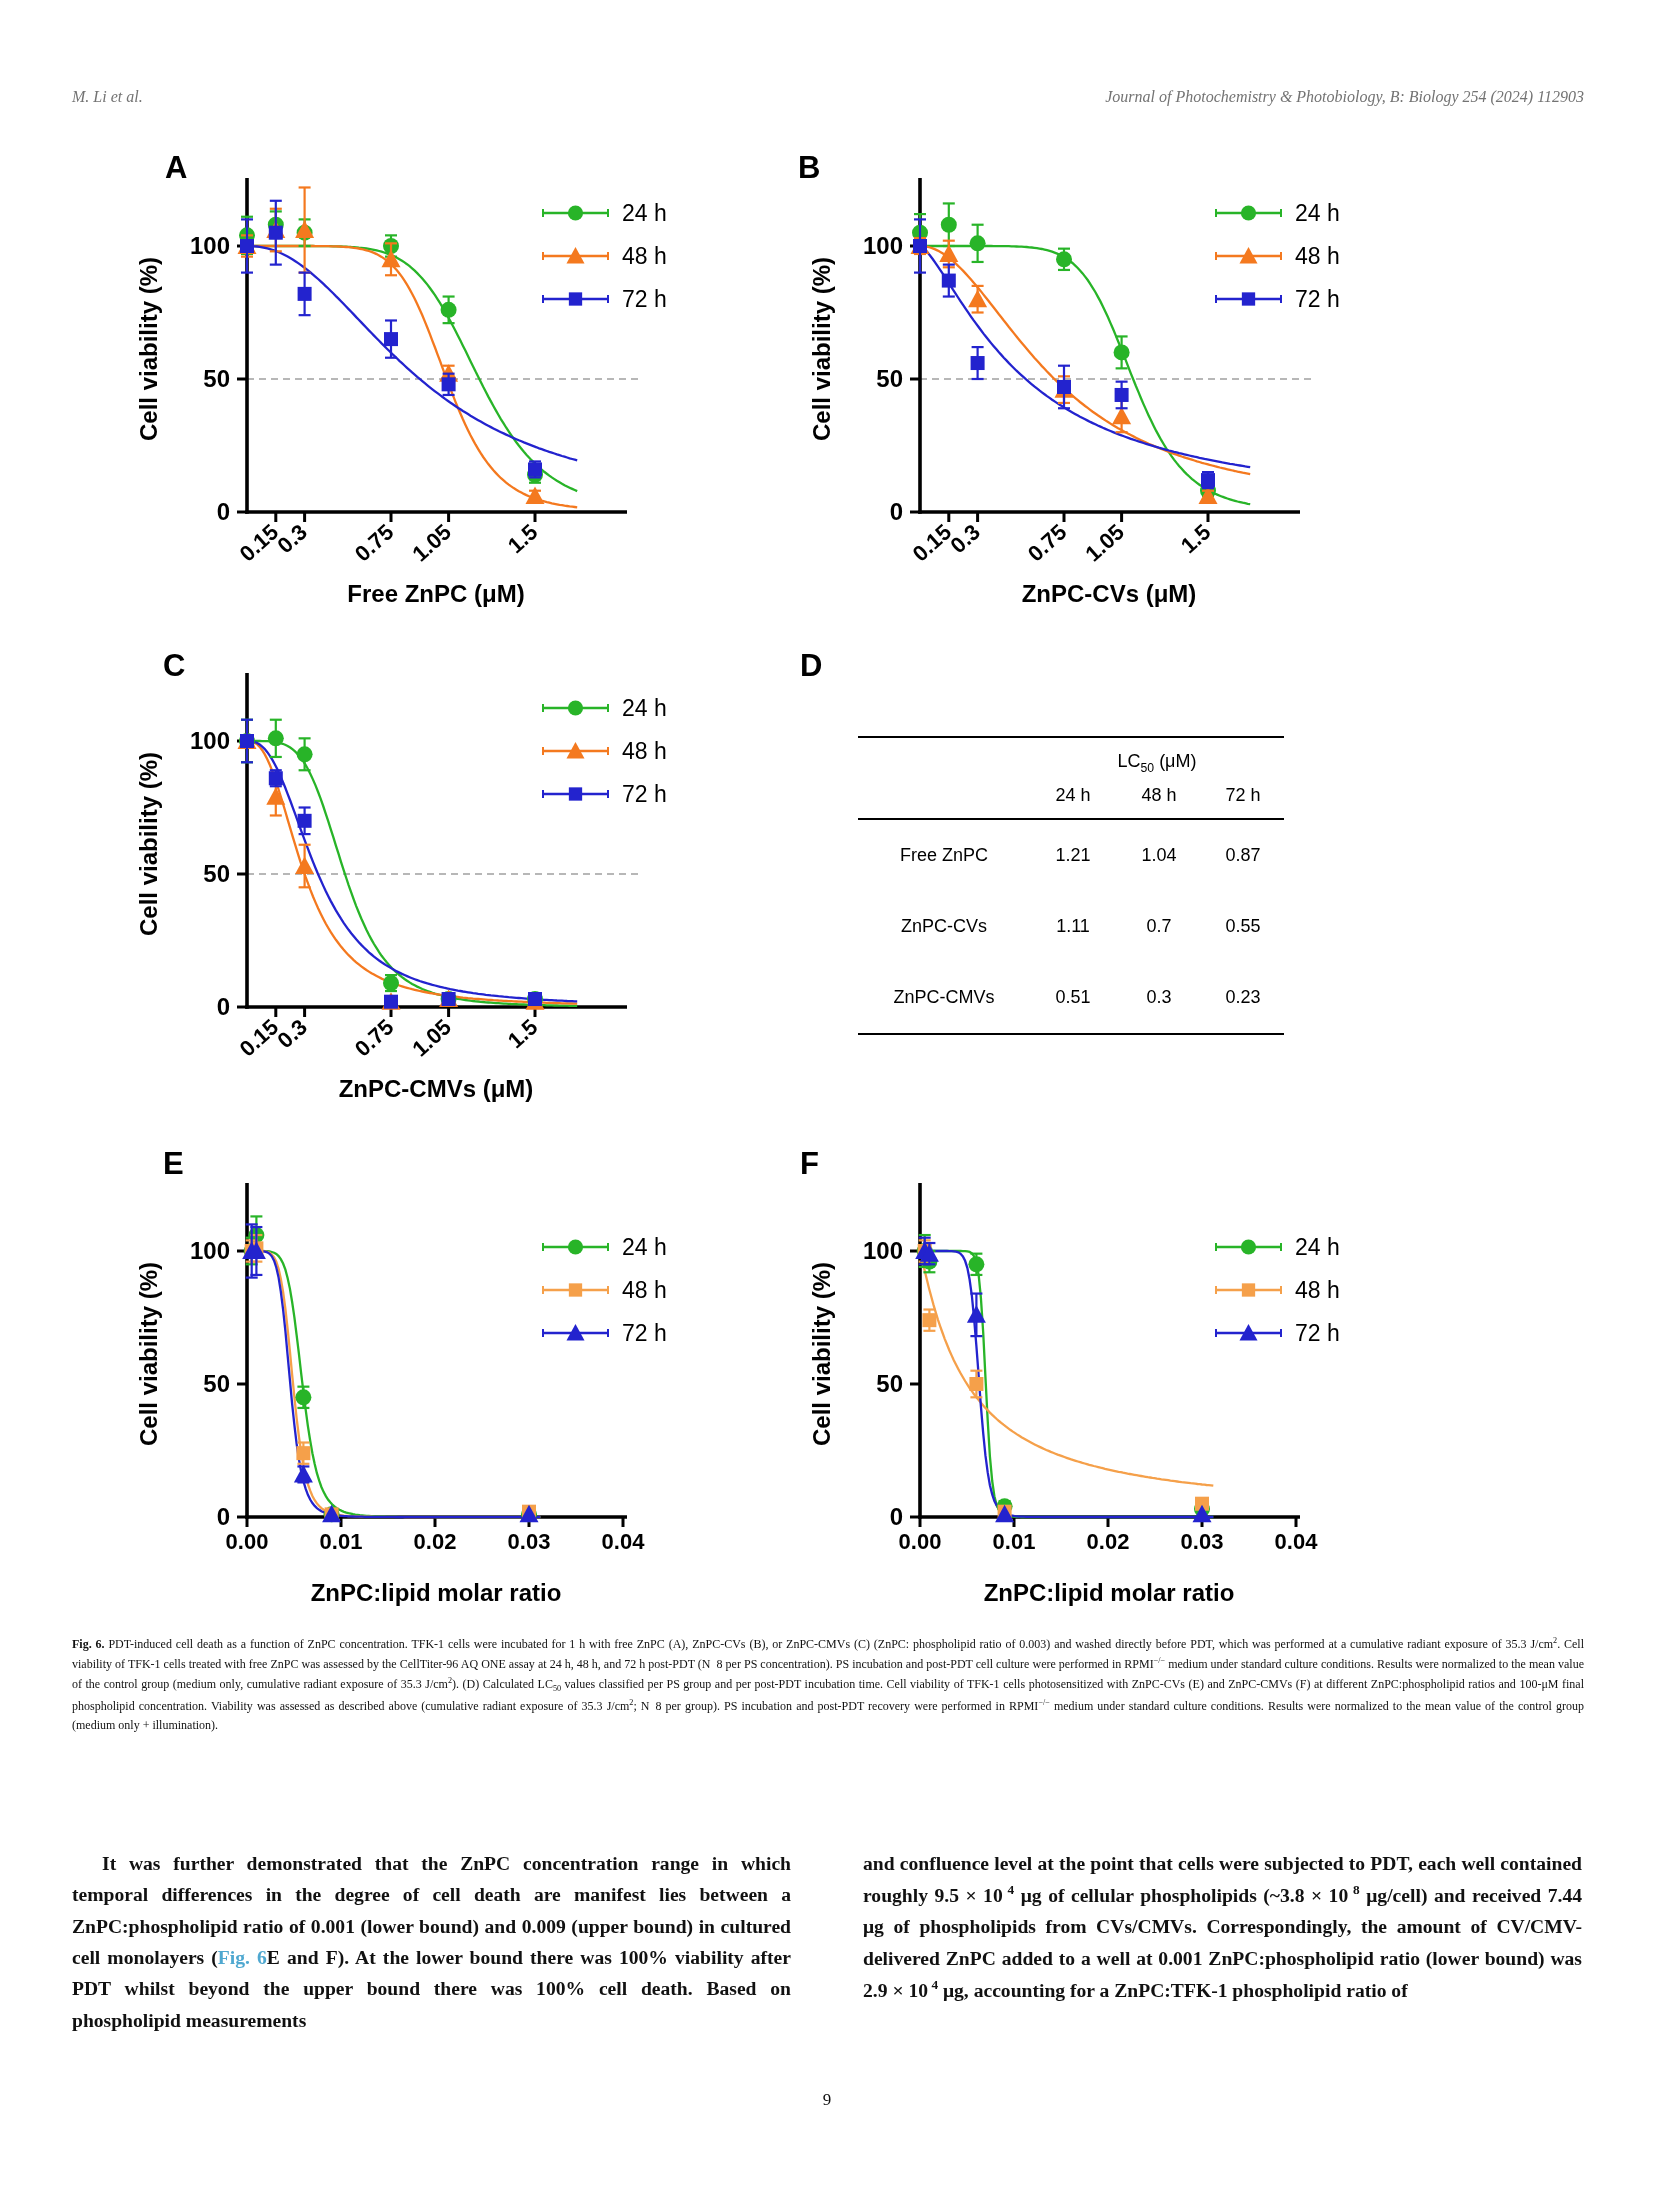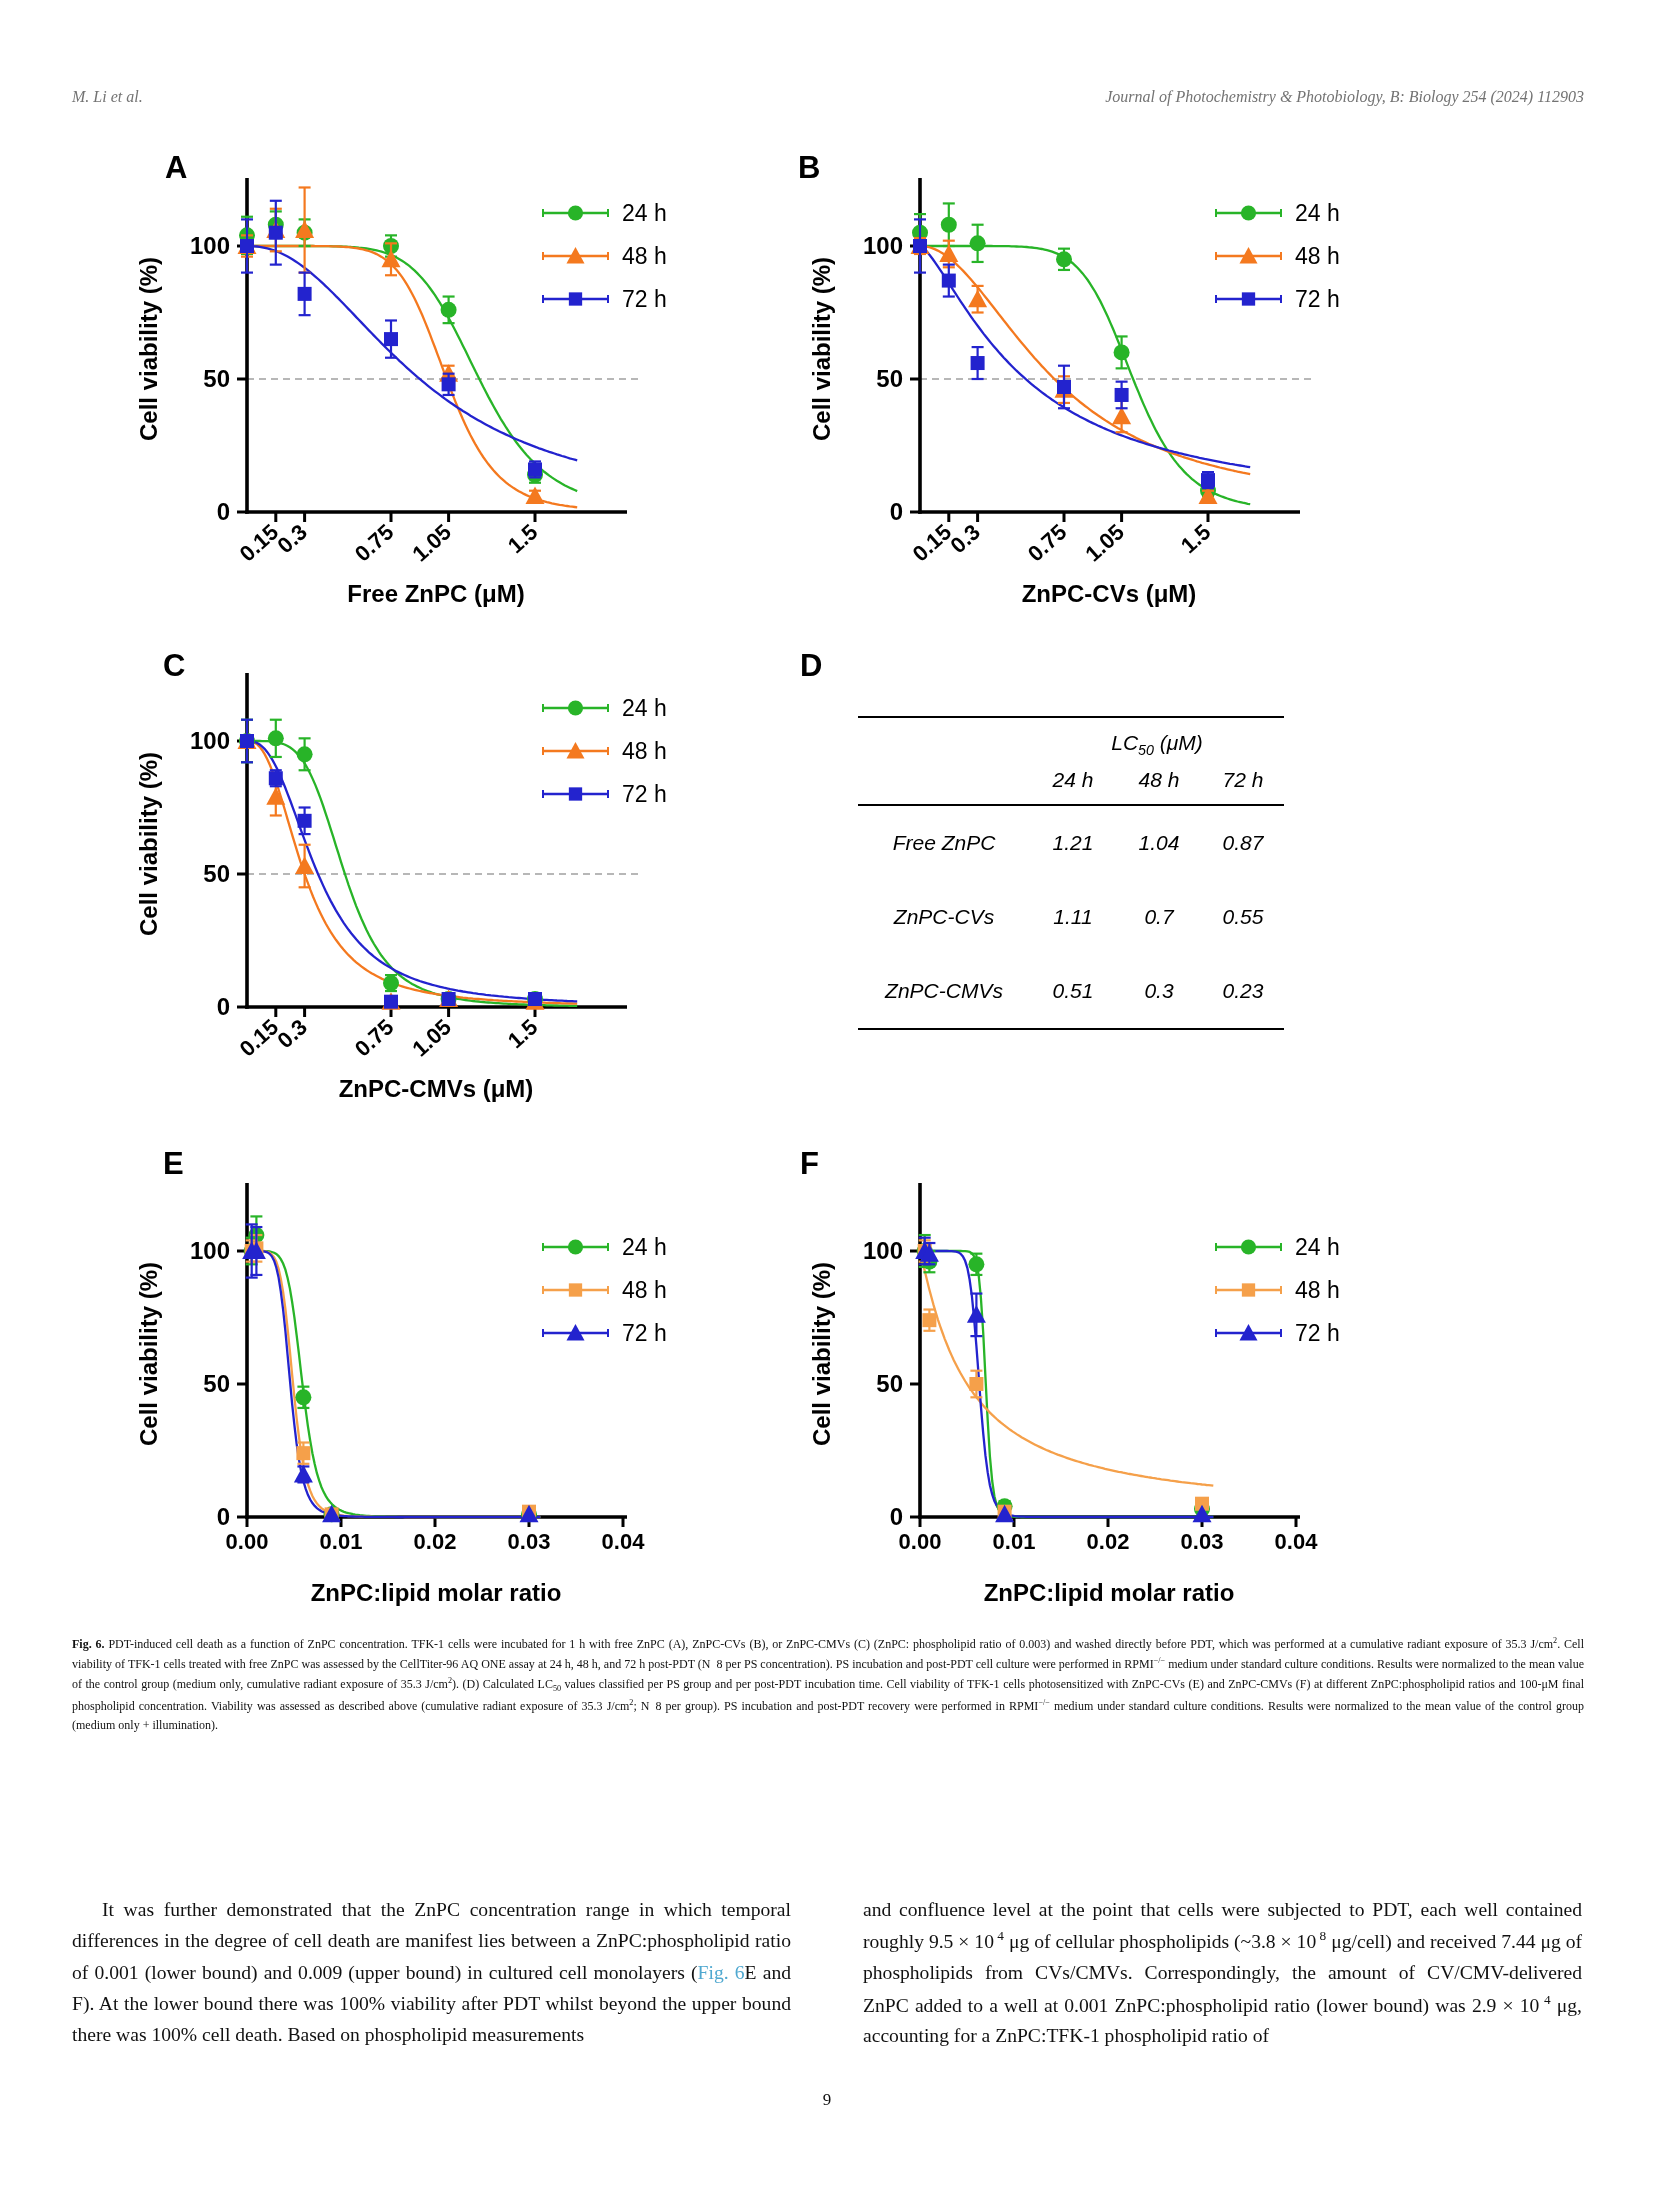--- a/index.html
+++ b/index.html
@@ -9,35 +9,35 @@
   .hdr-left{left:72px;}
   .hdr-right{right:70px;text-align:center;}
   .panel-letter{position:absolute;font-family:"Liberation Sans",sans-serif;
         font-weight:bold;font-size:31px;color:#000;}
   .chart{position:absolute;width:690px;height:565px;}
   #chartA{left:105px;top:92px;}
   #chartB{left:778px;top:92px;}
   #chartC{left:105px;top:587px;}
   #chartE{left:105px;top:1097px;}
   #chartF{left:778px;top:1097px;}
-  .lc50{position:absolute;left:858px;top:716px;width:426px;
-        font-family:"Liberation Sans",sans-serif;font-size:21px;color:#000;
-        border-top:2.5px solid #000;border-bottom:2.5px solid #000;font-style:italic;}
+  .lc50{position:absolute;left:858px;top:736px;width:426px;
+        font-family:"Liberation Sans",sans-serif;font-size:18px;color:#000;
+        border-top:2.5px solid #000;border-bottom:2.5px solid #000;}
   .tt-title{display:grid;grid-template-columns:172px 254px;padding:13px 0 4px 0;}
   .tt-titlecell{text-align:center;}
   .tt-row{display:grid;grid-template-columns:172px 86px 86px 82px;}
   .tt-row div{text-align:center;padding:25px 0;}
   .tt-headrow{border-bottom:2.5px solid #000;}
   .tt-headrow div{padding:6px 0 12px 0;}
   sub{font-size:68%;}
   sup{font-size:68%;}
   .caption{position:absolute;left:72px;top:1634px;width:1512px;
         font-size:12px;line-height:1.6;text-align:justify;color:#111;}
-  .bodycol{position:absolute;top:1894px;width:719px;font-size:19.6px;line-height:1.6;
-        text-align:justify;color:#111;}
+  .bodycol{position:absolute;top:1848px;width:719px;font-size:19.6px;line-height:1.6;
+        text-align:justify;color:#111;font-weight:bold;}
   #col-left{left:72px;text-indent:30px;}
   #col-right{left:863px;}
   .figlink{color:#4fa8d0;cursor:pointer;}
   .pagenum{position:absolute;left:0;right:0;top:2090px;text-align:center;font-size:17px;color:#111;}
 </style>
 </head>
 <body>
 
 <div class="page">
 

